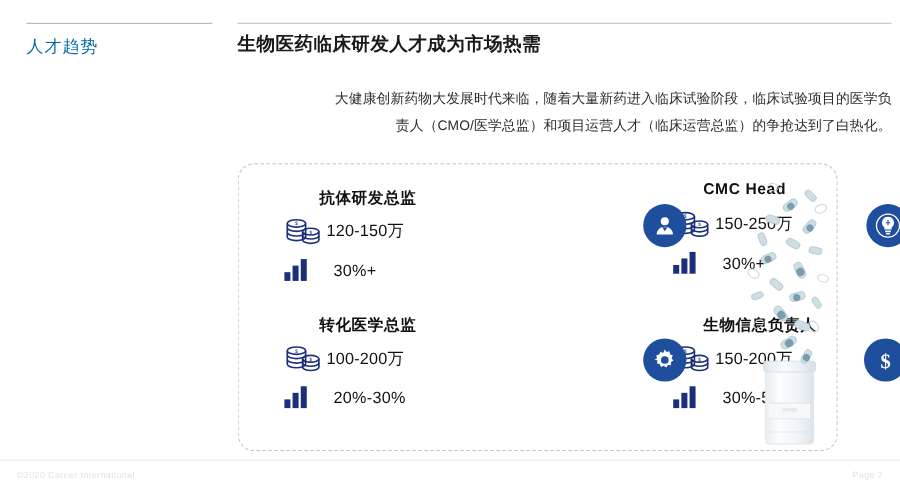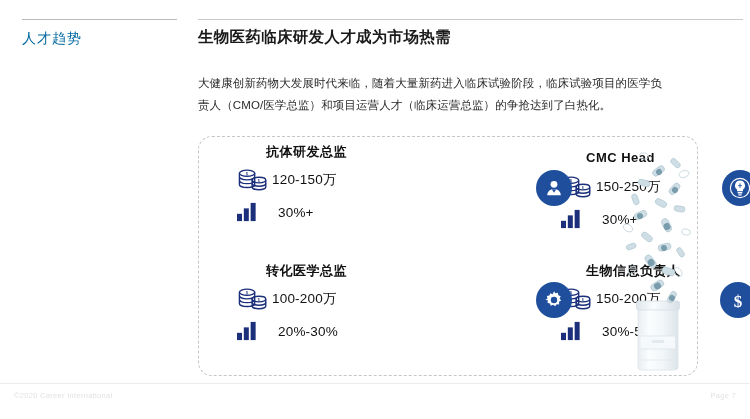--- a/index.html
+++ b/index.html
@@ -59,39 +59,39 @@
   }
   #body-copy {
     position: absolute;
     left: 0; top: 72px;
     width: 545px;
     font-size: 11.5px;
     line-height: 22px;
     color: #2b2b2b;
     letter-spacing: 0.1px;
   }
-  #body-copy .ln { display: block; white-space: nowrap; }
+  #body-copy .ln { display: block; white-space: nowrap; text-align: right; }
 
   
   #content-card {
     position: absolute;
     left: 0; top: 136px;
     width: 500px; height: 240px;
     border: 1px dashed #c6c6c6;
     border-radius: 14px;
     box-sizing: border-box;
   }
 
   
   .stat-block {
     position: absolute;
     width: 205px;
     height: 96px;
   }
-  .stat-block.tl { left: 26px;  top: 143px; }
+  .stat-block.tl { left: 26px;  top: 156px; }
   .stat-block.tr { left: 318px; top: 150px; }
   .stat-block.bl { left: 26px;  top: 262px; }
   .stat-block.br { left: 318px; top: 262px; }
 
   .role-title {
     position: absolute;
     top: 0;
     font-size: 13px;
     font-weight: bold;
     color: #111111;

